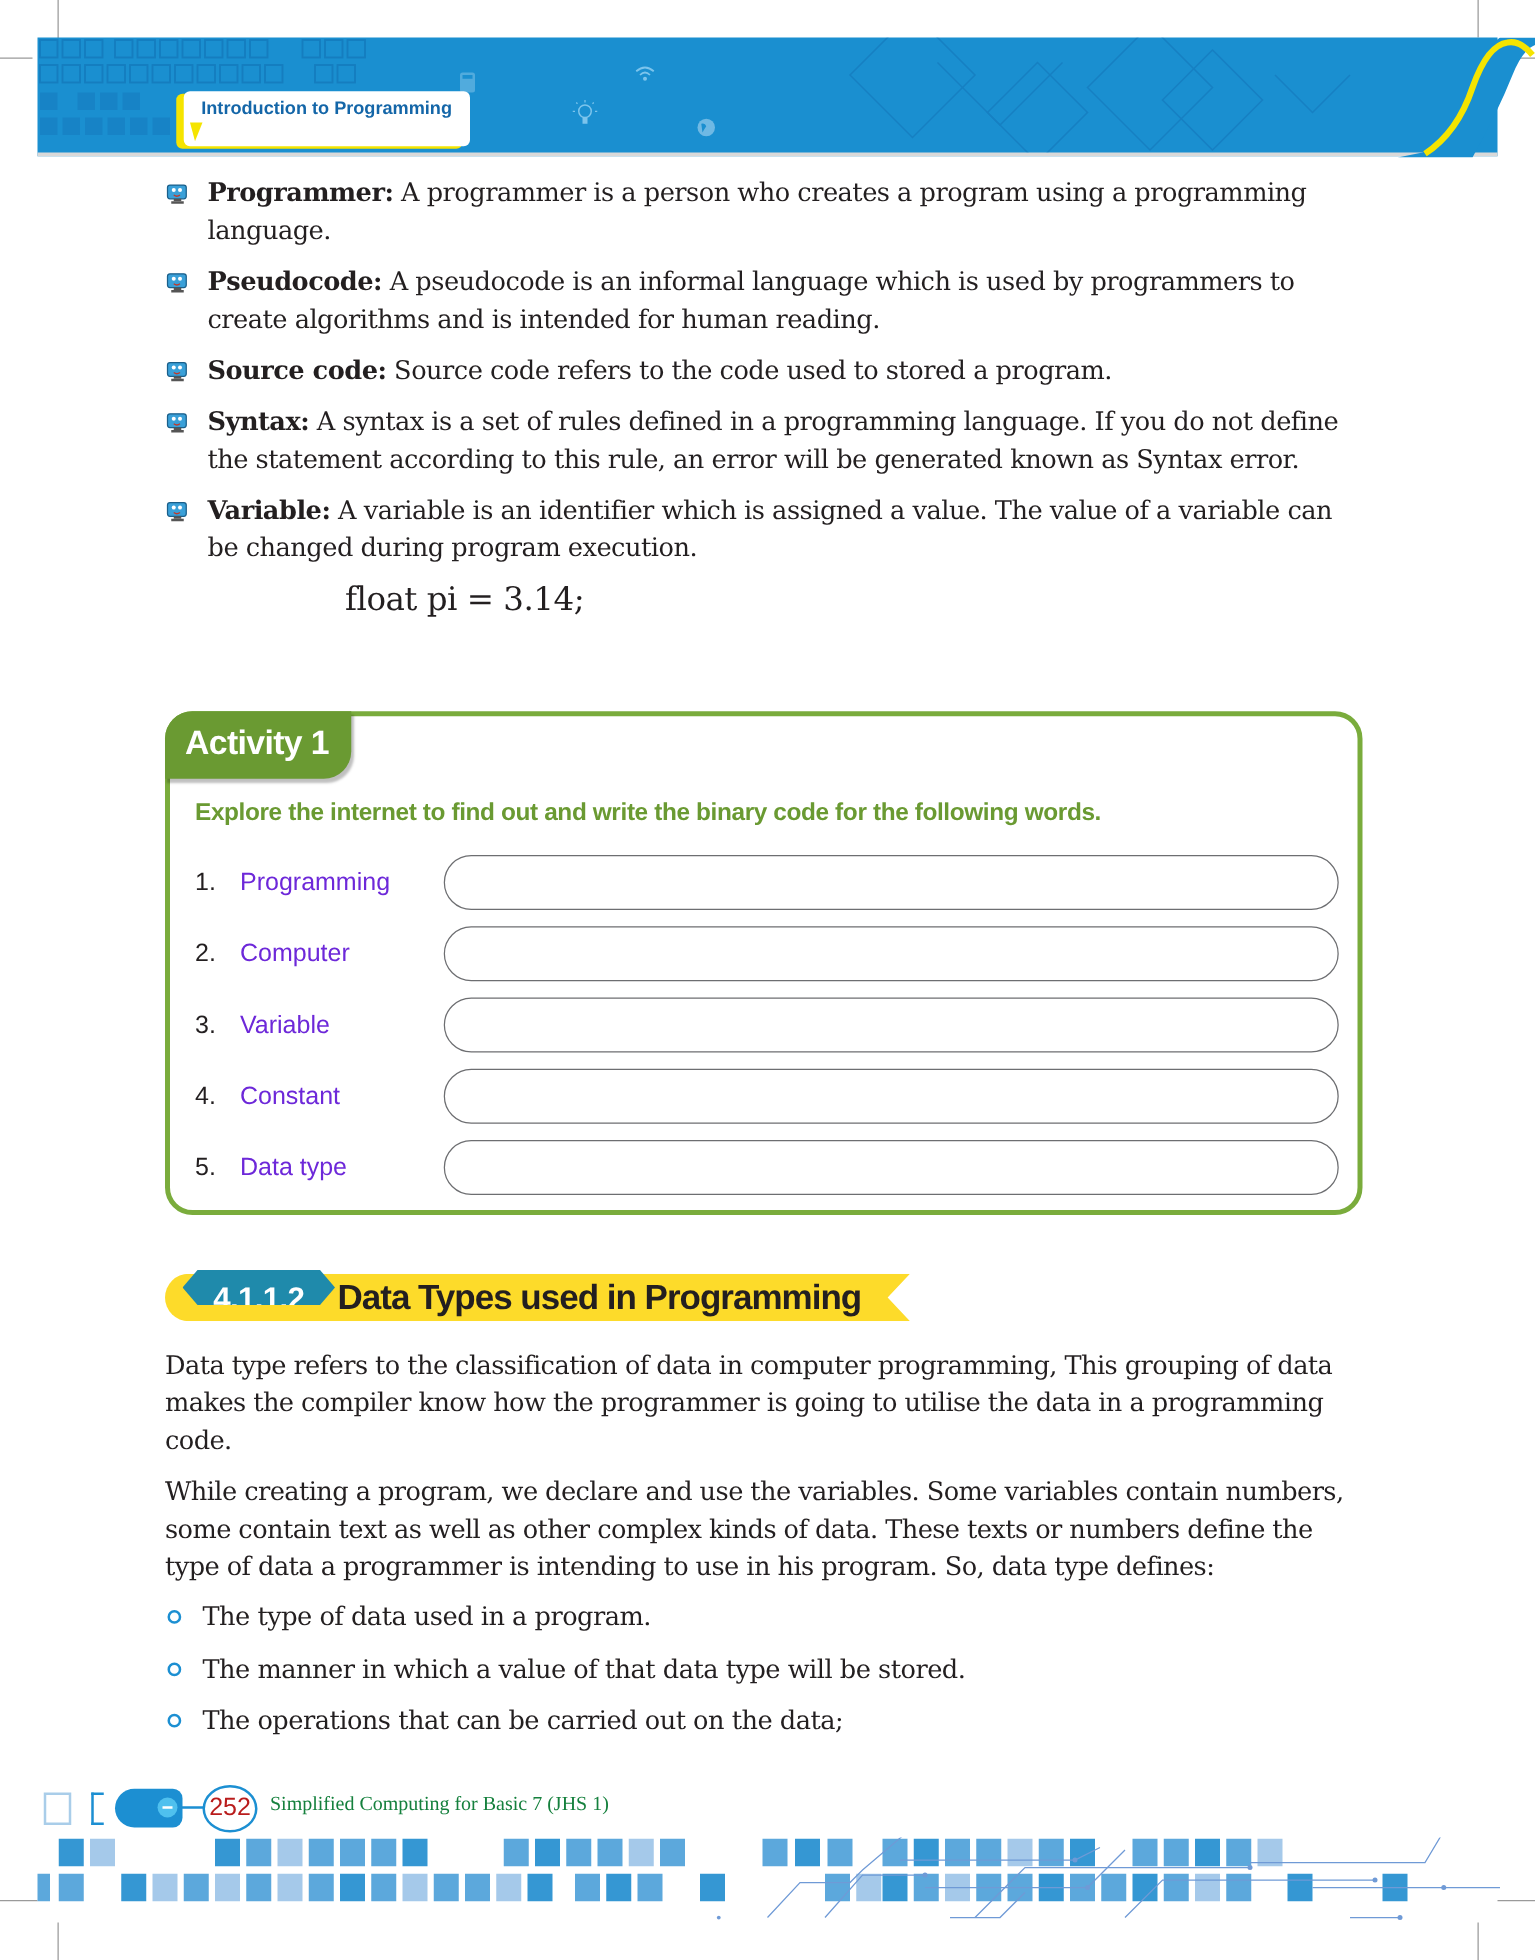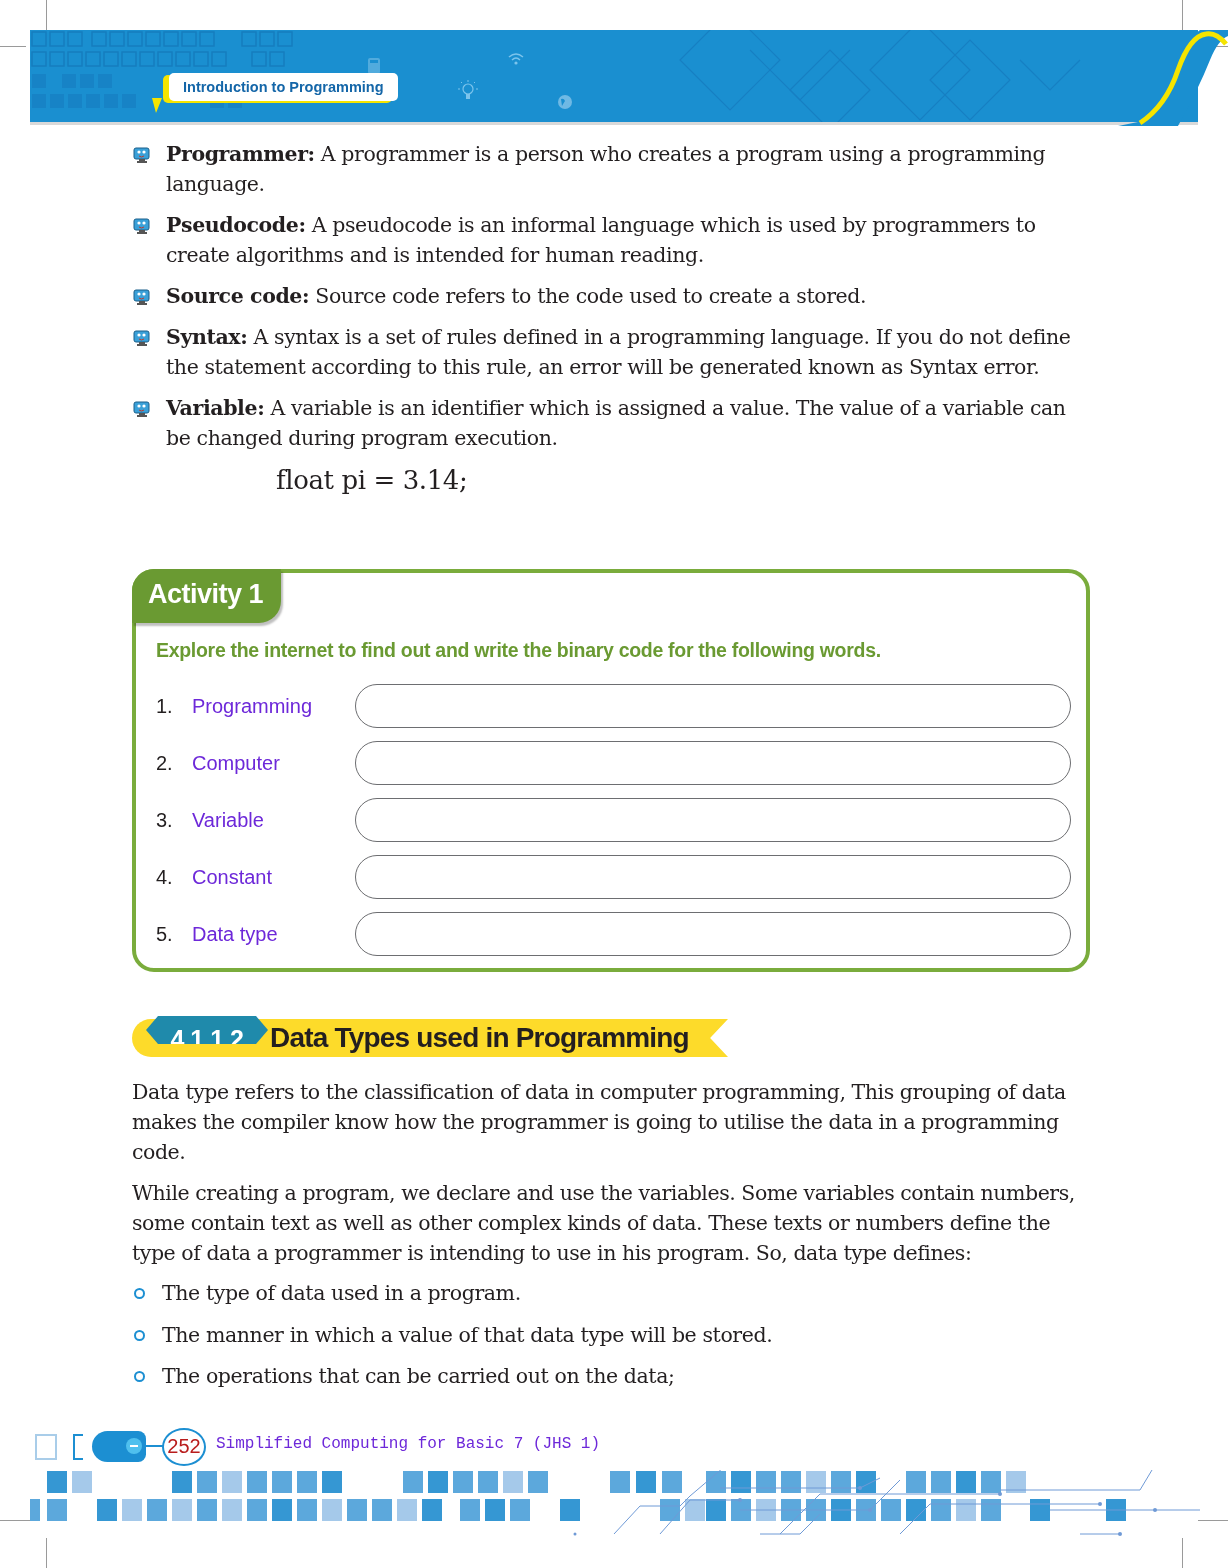--- a/index.html
+++ b/index.html
@@ -11,26 +11,25 @@
   .crop { position: absolute; background: #9a9a9a; }
 
   
   .header {
     position: absolute; left: 30px; top: 30px; width: 1168px; height: 92px;
     background: #1a8fd0; overflow: hidden;
     border-bottom: 3px solid #d9d9d9;
   }
   .header .pattern { position: absolute; left: 0; top: 0; width: 100%; height: 100%; }
   .header-tab {
-    position: absolute; left: 147px; top: 73px; height: 28px; padding: 0 14px;
+    position: absolute; left: 147px; top: 73px; height: 44px; padding: 0 14px;
     background: #ffffff; border-radius: 5px;
     color: #1466a8; font-family: "Liberation Sans", sans-serif; font-weight: bold;
     font-size: 14.5px; line-height: 28px; white-space: nowrap;
     box-shadow: -6px 2px 0 #f5e400;
-    margin-left: 22px;
   }
   .header-tab-tail {
     position: absolute; left: 152px; top: 98px; width: 0; height: 0;
     border-left: 4px solid transparent; border-right: 6px solid transparent;
     border-top: 15px solid #f5e400;
   }
   .curve { position: absolute; right: 0; top: 30px; width: 110px; height: 96px; }
 
   
   .defs { position: absolute; left: 132px; top: 139px; width: 960px; }
@@ -103,21 +102,21 @@
   .bullets { position: absolute; left: 132px; top: 1278px; width: 960px; }
   .bul { position: relative; padding-left: 30px; font-size: 20.5px; line-height: 30px; margin-bottom: 11.5px; letter-spacing: -0.4px; }
   .bul .dot {
     position: absolute; left: 2px; top: 10px; width: 7px; height: 7px;
     border: 2.5px solid #1c8fd2; border-radius: 50%;
   }
 
   
   .footer-text {
     position: absolute; left: 216px; top: 1435px;
-    font-family: Liberation Mono, monospace; font-size: 16px; color: #6d28d9; white-space: nowrap;
+    font-family: Liberation Serif, serif; font-size: 16px; color: #15803d; white-space: nowrap;
   }
   .page-num {
     position: absolute; left: 162px; top: 1428px; width: 44px; height: 38px;
     border: 2.5px solid #1c8fd2; border-radius: 50%; box-sizing: border-box;
     font-family: "Liberation Sans", sans-serif; font-size: 20px; line-height: 33px; text-align: center; color:#b91c1c;
     background:#fff;
   }
   .mouse {
     position: absolute; left: 92px; top: 1431px; width: 54px; height: 31px;
     background: #1c8fd2; border-radius: 16px 8px 8px 16px;
@@ -249,21 +248,21 @@
   </div>
   <div class="def">
     <svg class="mon" viewBox="0 0 20 18">
         <rect x="2" y="2" width="15" height="11" rx="2" fill="#3aa0d8" stroke="#1a5f8a"></rect>
         <circle cx="7" cy="6" r="1.6" fill="#fff"></circle>
         <circle cx="12" cy="6" r="1.6" fill="#fff"></circle>
         <path d="M7 10 Q9.5 12 12 10" stroke="#c0392b" fill="none"></path>
         <rect x="7" y="13" width="6" height="2" fill="#555"></rect>
         <rect x="5" y="15" width="10" height="2" fill="#555"></rect>
       </svg>
-    <b>Source code:</b><span> Source code refers to the code used to create a stored.</span>
+    <b>Source code:</b><span> Source code refers to the code used to stored a program.</span>
   </div>
   <div class="def">
     <svg class="mon" viewBox="0 0 20 18">
         <rect x="2" y="2" width="15" height="11" rx="2" fill="#3aa0d8" stroke="#1a5f8a"></rect>
         <circle cx="7" cy="6" r="1.6" fill="#fff"></circle>
         <circle cx="12" cy="6" r="1.6" fill="#fff"></circle>
         <path d="M7 10 Q9.5 12 12 10" stroke="#c0392b" fill="none"></path>
         <rect x="7" y="13" width="6" height="2" fill="#555"></rect>
         <rect x="5" y="15" width="10" height="2" fill="#555"></rect>
       </svg>

